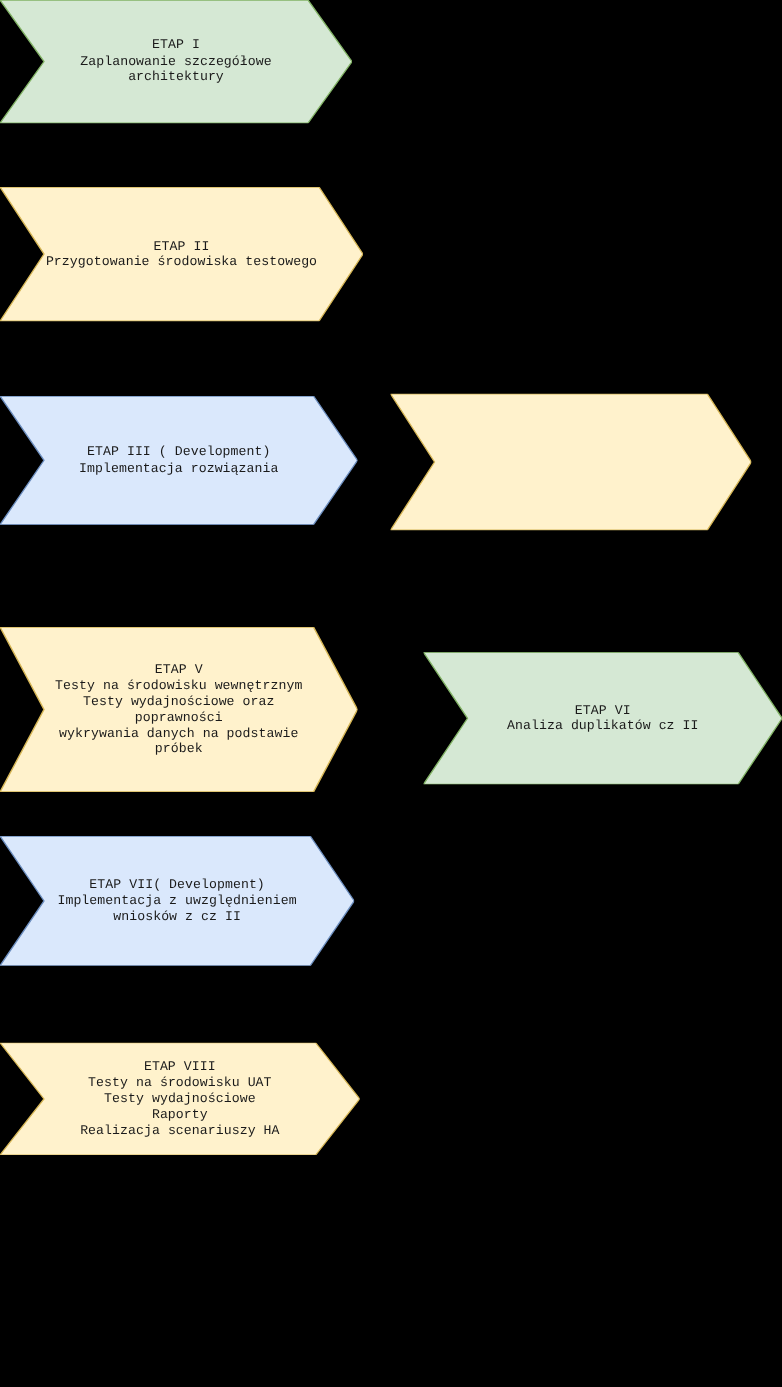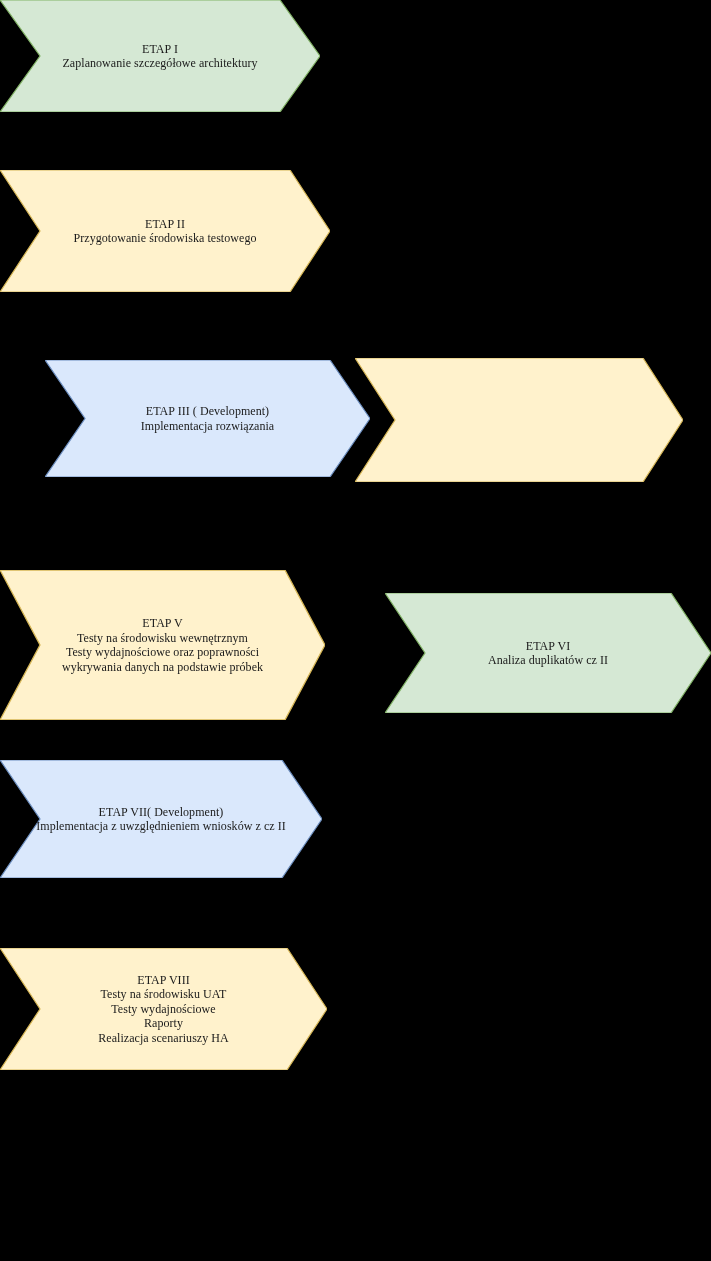--- a/index.html
+++ b/index.html
@@ -40,42 +40,42 @@
   }
   .chevron-label {
     position: relative;
     z-index: 2;
     color: #1a1a1a;
     font-size: 12px;
     line-height: 14.5px;
     letter-spacing: 0.05px;
     white-space: pre-line;
     padding: 0 34px;
-    font-family: Liberation Serif, serif;
+    font-family: Liberation Mono, monospace;
   }
 </style>
 </head>
 <body>
 
 <div id="diagram-canvas">
     <div class="chevron" style="left: 0px; top: 0px; width: 320px; height: 112px;">
       <svg viewBox="0 0 320 112" preserveAspectRatio="none">
         <polygon points="0,0 280,0 320,56 280,112 0,112 40,56" fill="#d5e8d4" stroke="#82b366" stroke-width="1.2" stroke-linejoin="miter"></polygon>
       </svg>
       <div class="chevron-label">ETAP I
 Zaplanowanie szczegółowe architektury</div>
     </div>
     <div class="chevron" style="left: 0px; top: 170px; width: 330px; height: 122px;">
       <svg viewBox="0 0 330 122" preserveAspectRatio="none">
         <polygon points="0,0 290,0 330,61 290,122 0,122 40,61" fill="#fff2cc" stroke="#d6b656" stroke-width="1.2" stroke-linejoin="miter"></polygon>
       </svg>
       <div class="chevron-label">ETAP II
 Przygotowanie środowiska testowego</div>
     </div>
-    <div class="chevron" style="left: 0px; top: 360px; width: 325px; height: 117px; margin-left: 45px;">
+    <div class="chevron" style="left: 0px; top: 360px; width: 325px; height: 117px;">
       <svg viewBox="0 0 325 117" preserveAspectRatio="none">
         <polygon points="0,0 285,0 325,58.5 285,117 0,117 40,58.5" fill="#dae8fc" stroke="#6c8ebf" stroke-width="1.2" stroke-linejoin="miter"></polygon>
       </svg>
       <div class="chevron-label">ETAP III ( Development)
 Implementacja rozwiązania</div>
     </div>
     <div class="chevron" style="left: 355px; top: 358px; width: 328px; height: 124px;">
       <svg viewBox="0 0 328 124" preserveAspectRatio="none">
         <polygon points="0,0 288,0 328,62 288,124 0,124 40,62" fill="#fff2cc" stroke="#d6b656" stroke-width="1.2" stroke-linejoin="miter"></polygon>
       </svg>
@@ -96,21 +96,21 @@
       <div class="chevron-label">ETAP VI
 Analiza duplikatów cz II</div>
     </div>
     <div class="chevron" style="left: 0px; top: 760px; width: 322px; height: 118px;">
       <svg viewBox="0 0 322 118" preserveAspectRatio="none">
         <polygon points="0,0 282,0 322,59 282,118 0,118 40,59" fill="#dae8fc" stroke="#6c8ebf" stroke-width="1.2" stroke-linejoin="miter"></polygon>
       </svg>
       <div class="chevron-label">ETAP VII( Development)
 Implementacja z uwzględnieniem wniosków z cz II</div>
     </div>
-    <div class="chevron" style="left: 0px; top: 948px; width: 327px; height: 122px;">
+    <div class="chevron" style="left: 0px; top: 948px; width: 327px; height: 102px;">
       <svg viewBox="0 0 327 122" preserveAspectRatio="none">
         <polygon points="0,0 287,0 327,61 287,122 0,122 40,61" fill="#fff2cc" stroke="#d6b656" stroke-width="1.2" stroke-linejoin="miter"></polygon>
       </svg>
       <div class="chevron-label">ETAP VIII
 Testy na środowisku UAT
 Testy wydajnościowe
 Raporty
 Realizacja scenariuszy HA</div>
     </div>
   </div>

